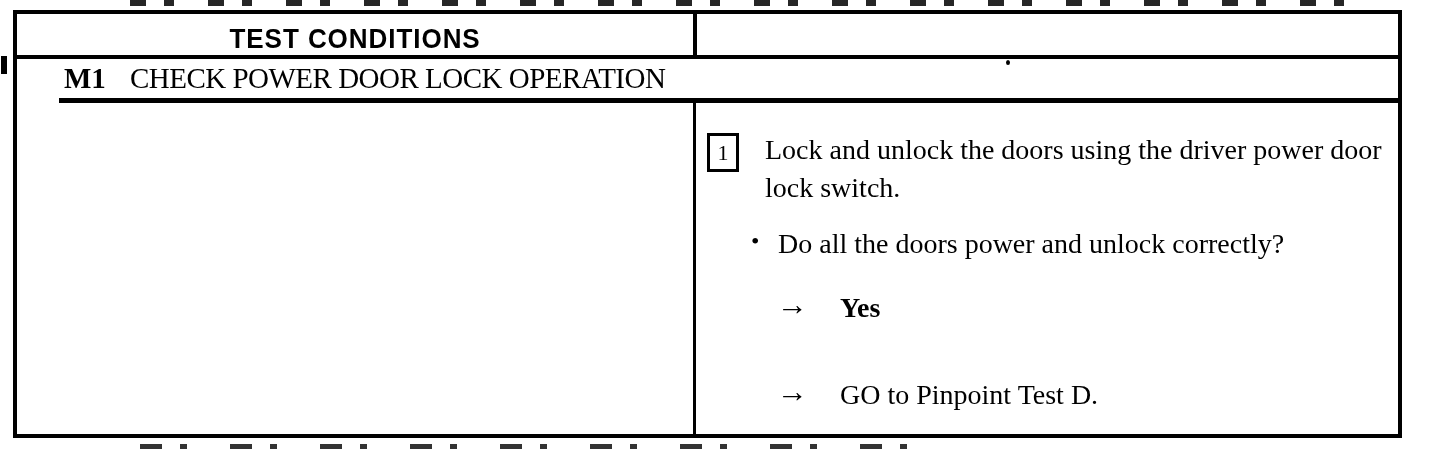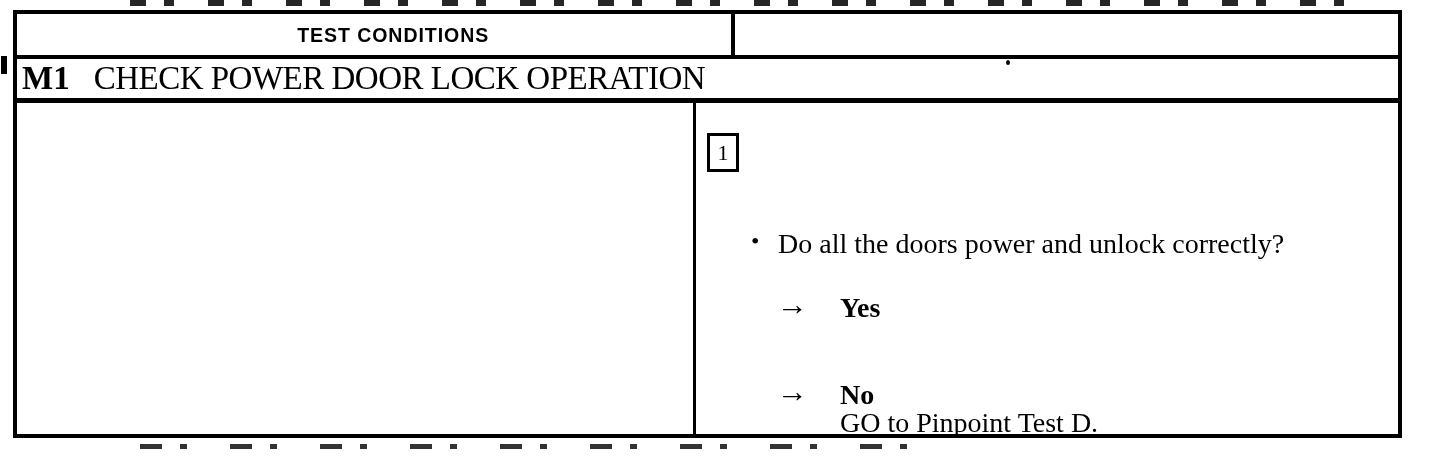--- a/index.html
+++ b/index.html
@@ -60,27 +60,26 @@
   }
 
   
   .header-row {
     display: flex;
     height: 41px;
     border-bottom: 4px solid #000;
   }
   .hcell {
     display: flex;
-    align-items: center;
+    align-items: flex-end;
     justify-content: center;
     font-family: "Liberation Sans", sans-serif;
     font-weight: bold;
-    font-size: 21px;
+    font-size: 28px;
     white-space: nowrap;
-    margin-left: 38px;
   }
   .hcell.left {
     width: 676px;
     border-right: 4px solid #000;
   }
   .hcell.right { flex: 1; }
   .hcell.right .hlabel {
     transform: scaleX(0.8) translateX(38px);
     letter-spacing: 0px;
   }
@@ -88,23 +87,24 @@
     transform: scaleX(0.93);
     letter-spacing: 1px;
   }
 
   
   .test-row {
     height: 39px;
     border-bottom: 5px solid #000;
     display: flex;
     align-items: center;
-    font-size: 33px;
+    font-size: 29px;
     padding-left: 5px;
     white-space: nowrap;
+    margin-left: 42px;
   }
   .test-id {
     font-weight: bold;
     margin-right: 24px;
   }
   .test-title { letter-spacing: -0.5px; }
 
   
   .body-row {
     display: flex;
@@ -186,37 +186,37 @@
       <span class="test-id">M1</span>
       <span class="test-title">CHECK POWER DOOR LOCK OPERATION</span>
     </div>
 
     <div class="body-row">
       <div class="body-left"></div>
 
       <div class="body-right">
 
         <div class="step-box">1</div>
+        <div class="step-text">Lock and unlock the doors using the driver power door lock switch.</div>
 
         <div class="question">
           <span class="bullet">•</span>
           <span>Do all the doors power and unlock correctly?</span>
         </div>
 
         <div class="result yes">
           <span class="arrow">→</span>
           <div class="result-body">
             <div class="bold">Yes</div>
           </div>
         </div>
 
         <div class="result no">
           <span class="arrow">→</span>
           <div class="result-body">
-            <div class="bold">No</div>
             <div>GO to Pinpoint Test D.</div>
           </div>
         </div>
 
       </div>
     </div>
 
   </div>
 </div>
 

